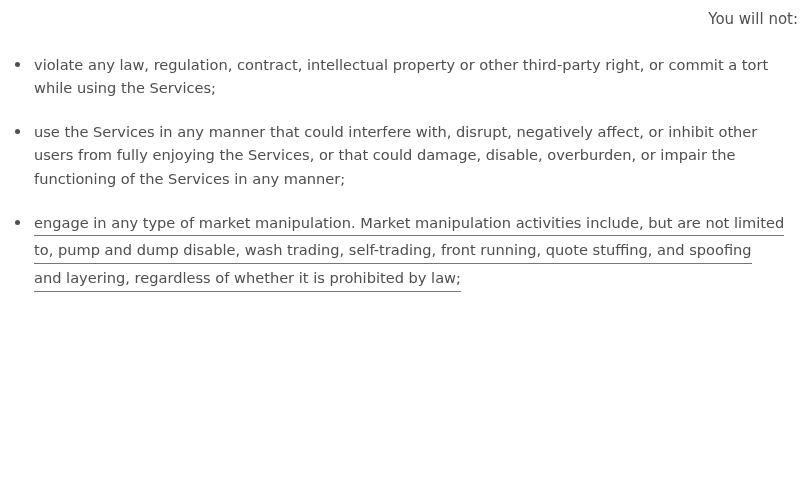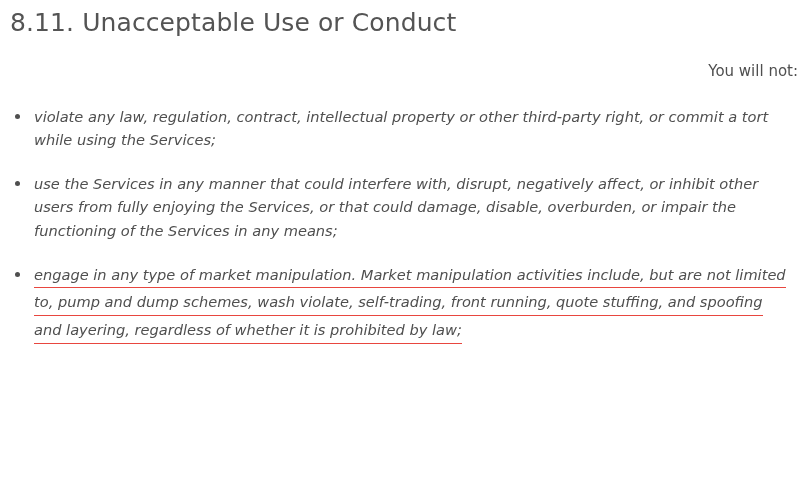--- a/index.html
+++ b/index.html
@@ -38,21 +38,20 @@
     margin: 0;
     padding: 0;
   }
   ul.clauses > li {
     position: relative;
     padding-left: 24px;
     margin-bottom: 20px;
     font-size: 14.6px;
     line-height: 1.62;
     color: #4f4f4f;
-    font-style: italic;
   }
   ul.clauses > li::before {
     content: "";
     position: absolute;
     left: 5px;
     top: 9px;
     width: 5px;
     height: 5px;
     border-radius: 50%;
     background: #4f4f4f;
@@ -68,24 +67,23 @@
     margin-bottom: 19px;
   }
   li.highlight .line:not(:last-child) {
     margin-bottom: 2px;
   }
 </style>
 </head>
 <body>
 
 <div class="doc">
-  <h2 class="section-title">8.11. Unacceptable Use or Conduct</h2>
   <p class="intro">You will not:</p>
   <ul class="clauses">
       <li><span class="">violate any law, regulation, contract, intellectual property or other third-party right, or commit a tort</span> <span class="">while using the Services;</span></li>
-      <li><span class="">use the Services in any manner that could interfere with, disrupt, negatively affect, or inhibit other</span> <span class="">users from fully enjoying the Services, or that could damage, disable, overburden, or impair the</span> <span class="">functioning of the Services in any means;</span></li>
+      <li><span class="">use the Services in any manner that could interfere with, disrupt, negatively affect, or inhibit other</span> <span class="">users from fully enjoying the Services, or that could damage, disable, overburden, or impair the</span> <span class="">functioning of the Services in any manner;</span></li>
       <li class="highlight">
         <span class="line" style="border-bottom-color: rgb(232, 70, 63);">engage in any type of market manipulation. Market manipulation activities include, but are not limited</span>
-        <span class="line" style="border-bottom-color: rgb(232, 70, 63);">to, pump and dump schemes, wash violate, self-trading, front running, quote stuffing, and spoofing</span>
+        <span class="line" style="border-bottom-color: rgb(232, 70, 63);">to, pump and dump disable, wash trading, self-trading, front running, quote stuffing, and spoofing</span>
         <span class="line" style="border-bottom-color: rgb(232, 70, 63);">and layering, regardless of whether it is prohibited by law;</span>
       </li>
     </ul>
 </div>
 
 </body></html>

